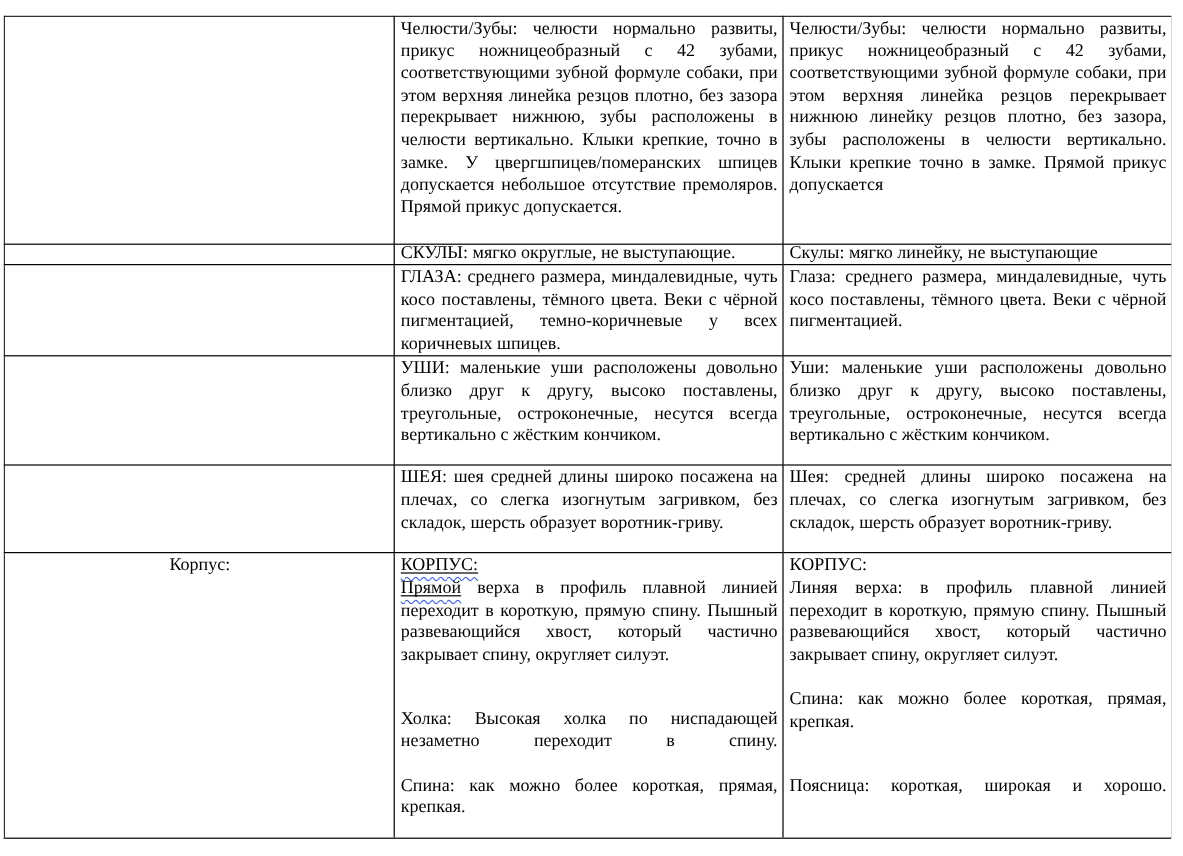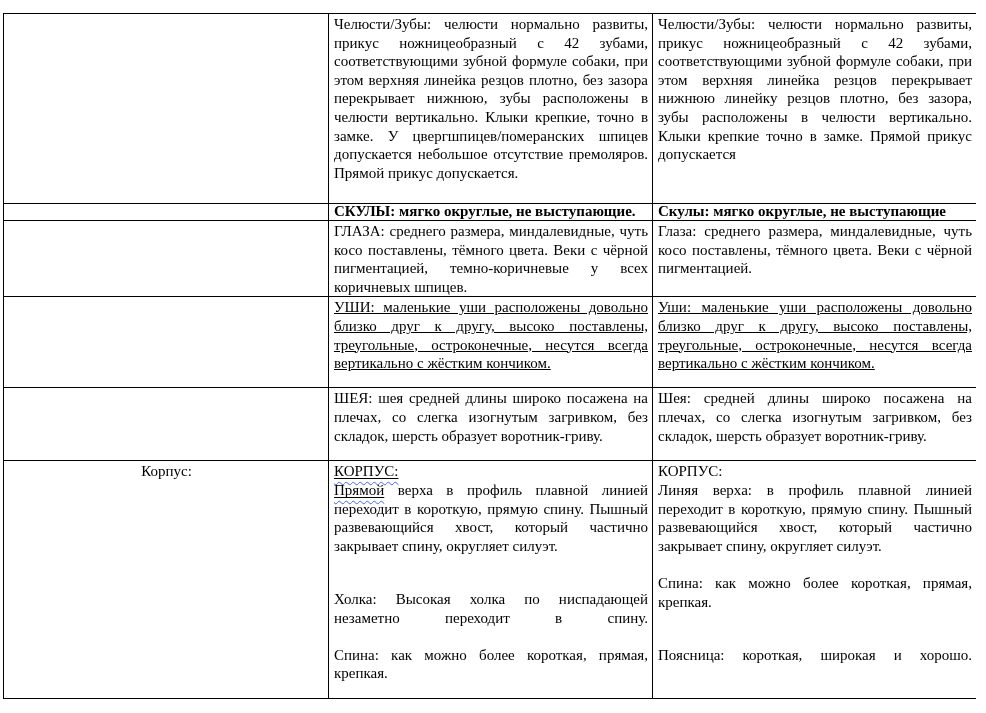--- a/index.html
+++ b/index.html
@@ -78,39 +78,39 @@
       <tbody>
           <tr style="height: 190px;">
             <td></td>
             <td>
               <p>Челюсти/Зубы: челюсти нормально развиты, прикус ножницеобразный с 42 зубами, соответствующими зубной формуле собаки, при этом верхняя линейка резцов плотно, без зазора перекрывает нижнюю, зубы расположены в челюсти вертикально. Клыки крепкие, точно в замке. У цвергшпицев/померанских шпицев допускается небольшое отсутствие премоляров. Прямой прикус допускается.</p>
             </td>
             <td>
               <p>Челюсти/Зубы: челюсти нормально развиты, прикус ножницеобразный с 42 зубами, соответствующими зубной формуле собаки, при этом верхняя линейка резцов перекрывает нижнюю линейку резцов плотно, без зазора, зубы расположены в челюсти вертикально. Клыки крепкие точно в замке. Прямой прикус допускается</p>
             </td>
           </tr>
-          <tr style="height: 17px; font-weight: bold;">
+          <tr style="height: 17px;">
             <td class="tight"></td>
             <td class="tight">
               <p>СКУЛЫ: мягко округлые, не выступающие.</p>
             </td>
             <td class="tight">
-              <p>Скулы: мягко округлые, не выступающие</p>
+              <p>Скулы: мягко линейку, не выступающие</p>
             </td>
           </tr>
           <tr style="height: 75px;">
             <td></td>
             <td>
               <p>ГЛАЗА: среднего размера, миндалевидные, чуть косо поставлены, тёмного цвета. Веки с чёрной пигментацией, темно-коричневые у всех коричневых шпицев.</p>
             </td>
             <td>
               <p>Глаза: среднего размера, миндалевидные, чуть косо поставлены, тёмного цвета. Веки с чёрной пигментацией.</p>
             </td>
           </tr>
-          <tr style="height: 91px; text-decoration: underline;">
+          <tr style="height: 91px;">
             <td></td>
             <td>
               <p>УШИ: маленькие уши расположены довольно близко друг к другу, высоко поставлены, треугольные, остроконечные, несутся всегда вертикально с жёстким кончиком.</p>
             </td>
             <td>
               <p>Уши: маленькие уши расположены довольно близко друг к другу, высоко поставлены, треугольные, остроконечные, несутся всегда вертикально с жёстким кончиком.</p>
             </td>
           </tr>
           <tr style="height: 73px;">
             <td></td>

